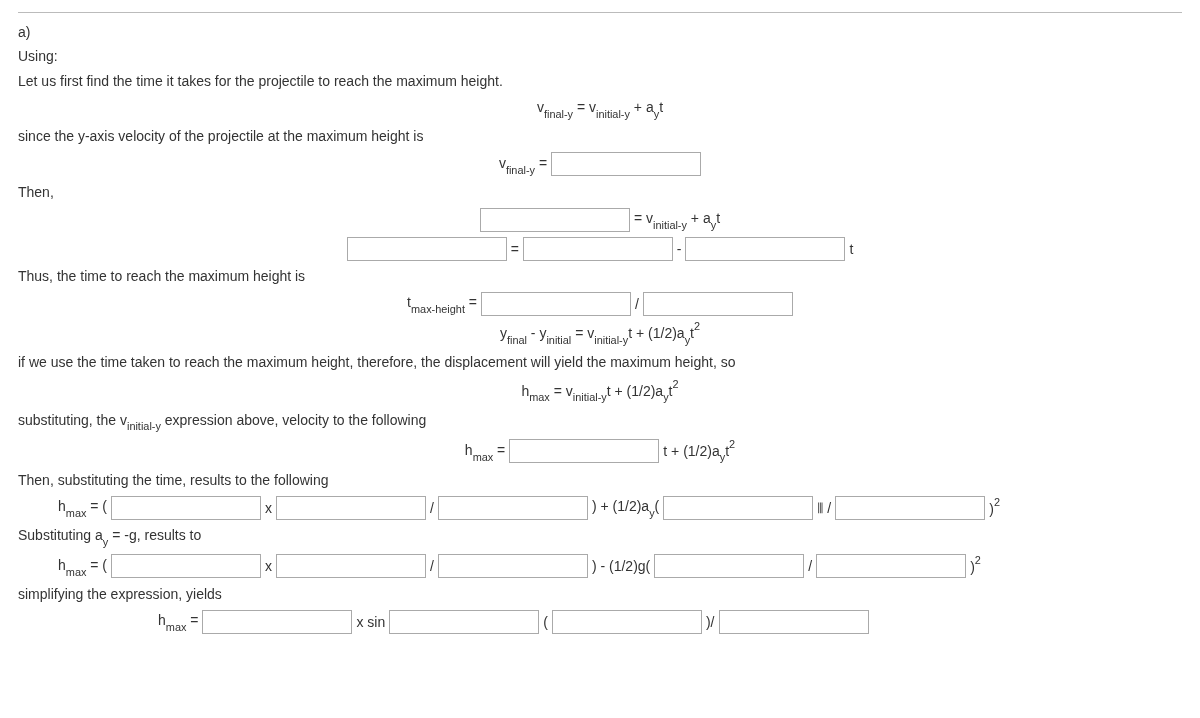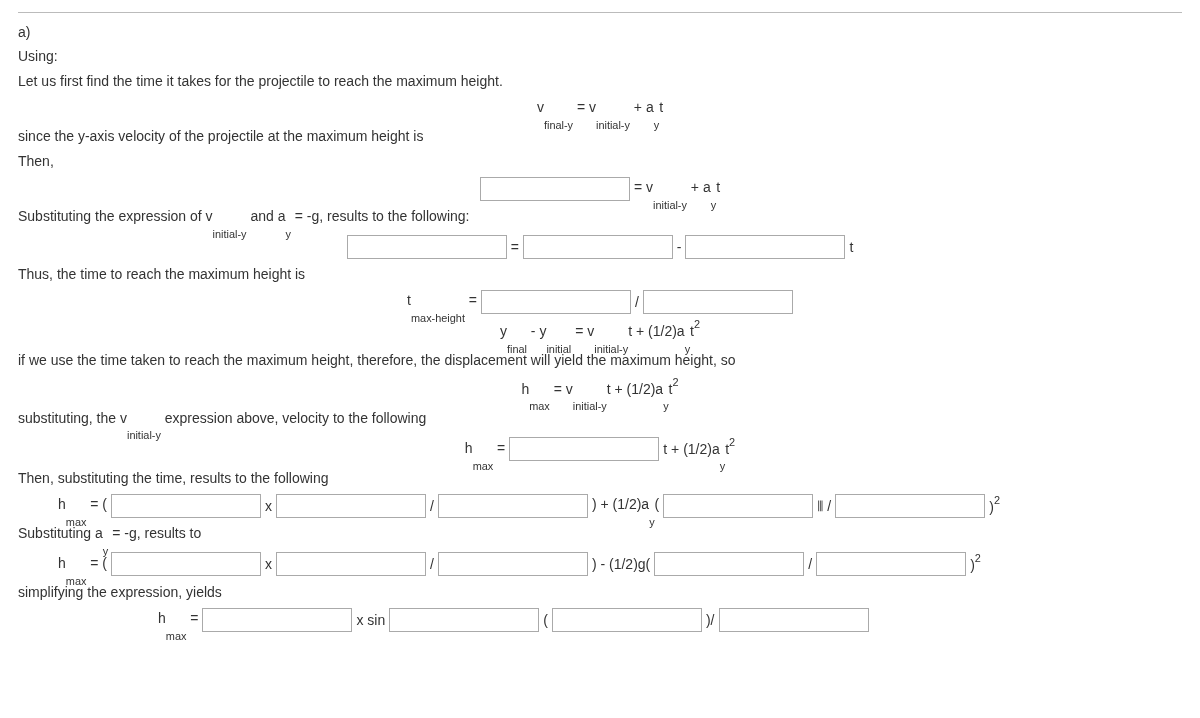--- a/index.html
+++ b/index.html
@@ -24,50 +24,51 @@
   .eq-line.left { justify-content: flex-start; }
   input.blank {
     border: 1px solid #aaa;
     height: 24px;
     padding: 2px 4px;
     font-size: 13px;
     background: #fff;
   }
   .w-md { width: 150px; }
   .w-lg { width: 160px; }
-  .sub { font-size: 0.78em; vertical-align: sub; position: relative; top: 13px; }
+  .sub { font-size: 0.78em; vertical-align: sub; position: relative; top: 2px; }
   .sup { font-size: 0.78em; vertical-align: super; position: relative; top: -2px; }
   .hr-top { border-top: 1px solid #bbb; padding-top: 6px; }
   .indent { padding-left: 40px; }
 </style>
 </head>
 <body>
 
 <div class="hr-top">
   <div class="line">a)</div>
   <div class="line">Using:</div>
   <div class="line">Let us first find the time it takes for the projectile to reach the maximum height.</div>
 
   <div class="eq-line">
     <span><span>v</span><span class="sub">final-y</span><span> = v</span><span class="sub">initial-y</span><span> + a</span><span class="sub">y</span><span>t</span></span>
   </div>
 
   <div class="line">since the y-axis velocity of the projectile at the maximum height is</div>
 
+  <div class="eq-line">
+    <span><span>v</span><span class="sub">final-y</span><span> = </span></span>
+    <input class="blank w-md" style="">
+  </div>
 
   <div class="line">Then,</div>
 
   <div class="eq-line">
     <input class="blank w-md" style="">
     <span><span> = v</span><span class="sub">initial-y</span><span> + a</span><span class="sub">y</span><span>t</span></span>
   </div>
 
-  <div class="line">
-    <span>Substituting the expression of v</span><span class="sub">initial-y</span><span> and a</span><span class="sub">y</span><span> = -g, results to the following:</span>
-  </div>
 
   <div class="eq-line" style="justify-content:center; padding-left:0;">
     <input class="blank w-lg" style="">
     <span> = </span>
     <input class="blank w-md" style="">
     <span> - </span>
     <input class="blank w-lg" style="">
     <span> t</span>
   </div>
 

